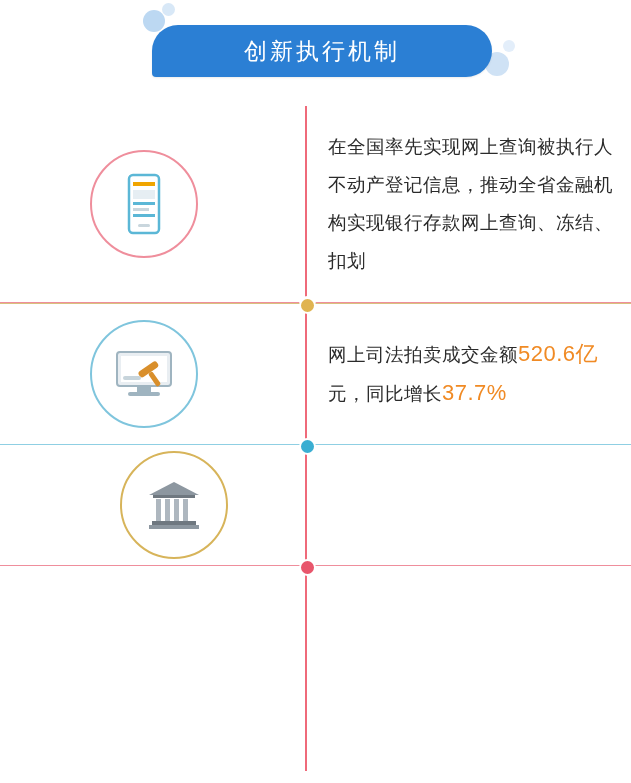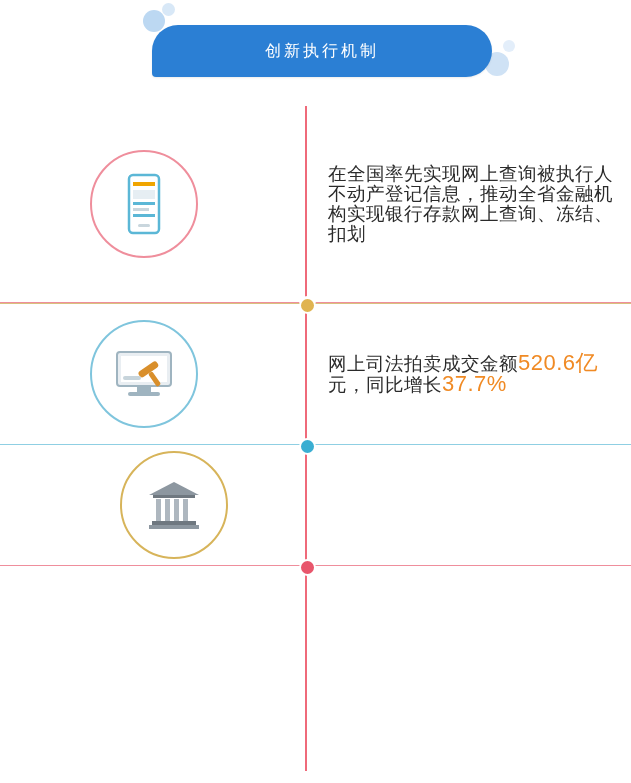--- a/index.html
+++ b/index.html
@@ -29,21 +29,21 @@
     height: 52px;
     background: #2b7fd4;
     border-radius: 26px 26px 26px 4px;
     display: flex;
     align-items: center;
     justify-content: center;
     box-shadow: 0 1px 2px rgba(0,0,0,0.08);
   }
   .title-text {
     color: #ffffff;
-    font-size: 16px;
+    font-size: 23px;
     letter-spacing: 3px;
     font-weight: normal;
   }
   .deco {
     position: absolute;
     border-radius: 50%;
   }
   .deco-1 { left: 143px; top: 10px; width: 22px; height: 22px; background: #bcd8f2; }
   .deco-2 { left: 162px; top: 3px;  width: 13px; height: 13px; background: #d8e8f7; }
   .deco-3 { left: 485px; top: 52px; width: 24px; height: 24px; background: #cfe2f5; }
@@ -75,21 +75,21 @@
     box-sizing: border-box;
     width: 306px;
     display: flex;
     align-items: center;
   }
   .cell.left  { justify-content: center; padding-right: 18px; }
   .cell.right { justify-content: center; padding-left: 22px; width: 325px; }
 
   .text-block {
     font-size: 18.5px;
-    line-height: 20px;
+    line-height: 38px;
     color: #2b2b2b;
     letter-spacing: 0.5px;
   }
   .highlight {
     color: #f08a24;
     font-size: 22px;
   }
 
   
   .badge {

